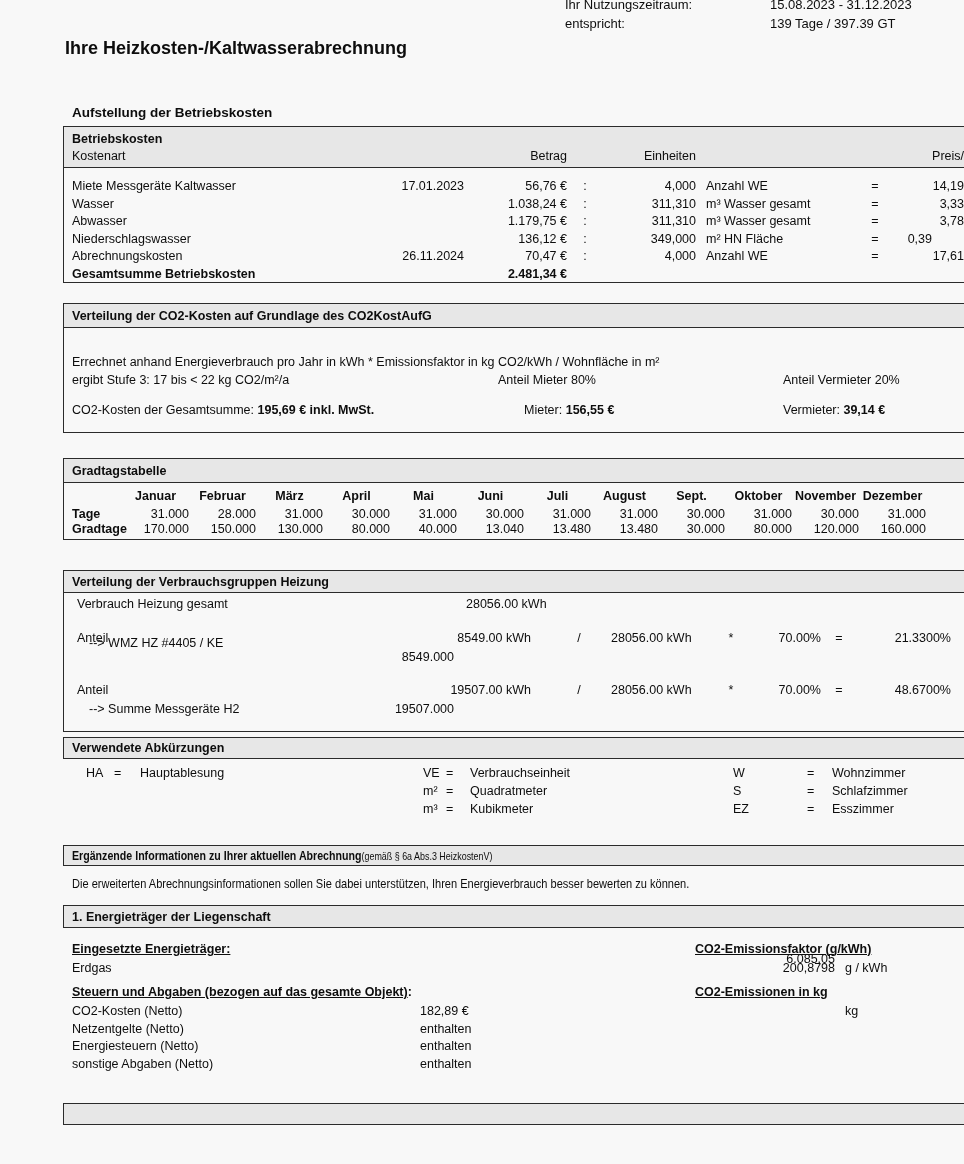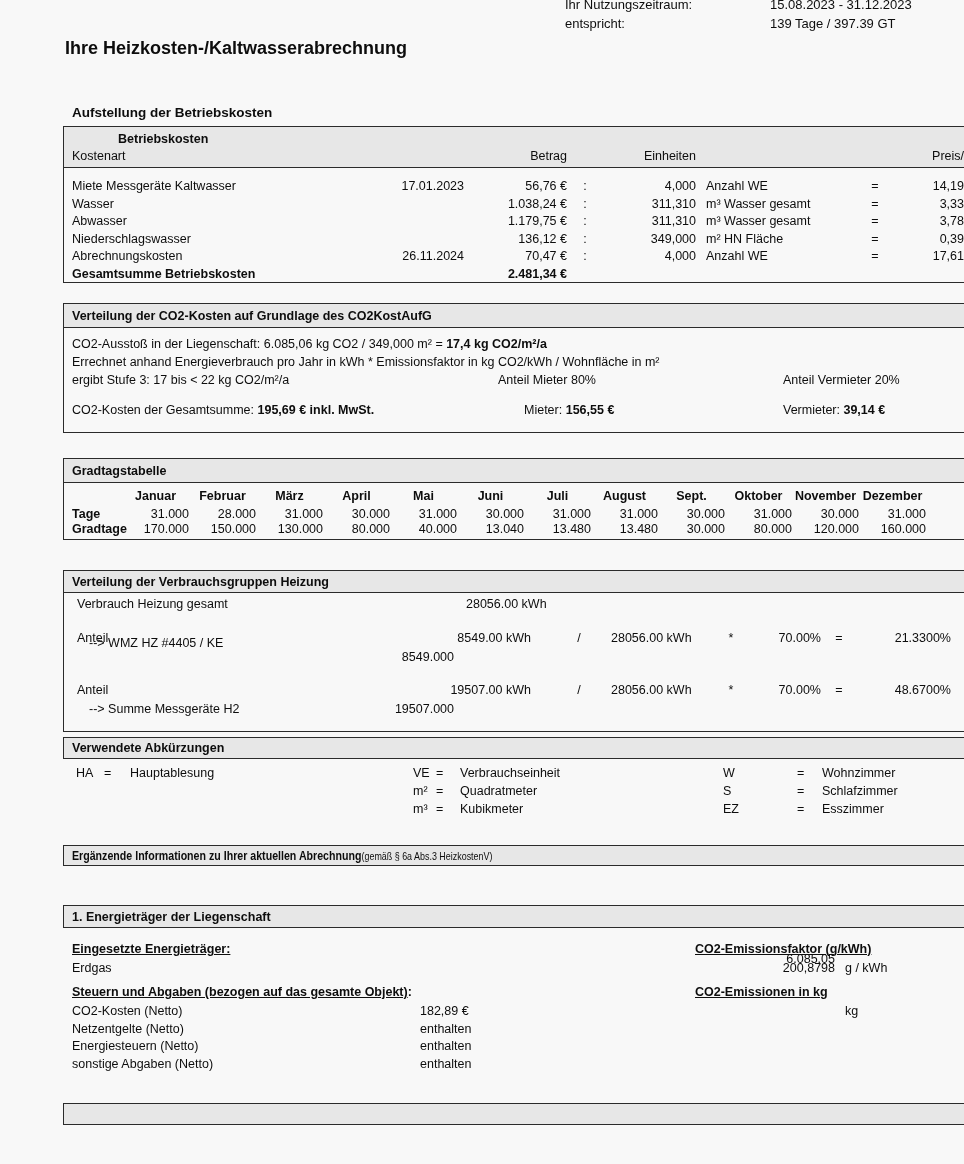--- a/index.html
+++ b/index.html
@@ -21,21 +21,21 @@
        border-bottom:1px solid #2b2b2b;font-weight:700;padding:4px 0 0 8px;box-sizing:border-box;}
   .gbar{position:absolute;left:63px;width:950px;height:22px;background:#e7e7e7;
        border:1px solid #2b2b2b;box-sizing:border-box;font-weight:700;padding:3px 0 0 8px;}
   .bk-head{position:absolute;left:0;right:0;top:0;height:40px;background:#e7e7e7;
        border-bottom:1px solid #2b2b2b;}
   .gt-row{position:absolute;left:8px;display:flex;}
   .gt-label{width:50px;font-weight:700;}
   .gt-cell{width:67px;text-align:right;}
   .gt-head .gt-cell{font-weight:700;text-align:center;}
   .abbr-col{position:absolute;}
-  .abbr-row{display:flex;line-height:18px;}
+  .abbr-row{display:flex;line-height:18px;margin-left:10px;}
   .meta-label{display:inline-block;}
 </style>
 </head>
 <body>
 
 <div class="page">
 
   <div class="a" style="left:565px;top:-5px;line-height:19px;font-size:13px;">
     <div>
       <span class="meta-label" style="width:205px;">Ihr Nutzungszeitraum:</span><span>15.08.2023 - 31.12.2023</span>
@@ -44,21 +44,21 @@
       <span class="meta-label" style="width:205px;">entspricht:</span><span>139 Tage / 397.39 GT</span>
     </div>
   </div>
 
   <div class="a b" style="left:65px;top:38px;font-size:18px;">Ihre Heizkosten-/Kaltwasserabrechnung</div>
 
   <div class="a b" style="left:72px;top:105px;font-size:13.5px;">Aufstellung der Betriebskosten</div>
 
   <div class="box" style="top:126px;height:157px;">
     <div class="bk-head">
-      <span class="a b" style="left:8px;top:5px;margin-left:46px;">Betriebskosten</span>
+      <span class="a b" style="left:8px;top:5px;">Betriebskosten</span>
       <span class="a" style="left:8px;top:22px;">Kostenart</span>
       <span class="a r" style="left:400px;top:22px;width:103px;">Betrag</span>
       <span class="a r" style="left:532px;top:22px;width:100px;">Einheiten</span>
       <span class="a r" style="left:820px;top:22px;width:80px;">Preis/</span>
     </div>
 
     <div>
       <span class="a" style="left:8px;top:52px;">Miete Messgeräte Kaltwasser</span>
       <span class="a r" style="left:250px;top:52px;width:150px;">17.01.2023</span>
       <span class="a r" style="left:400px;top:52px;width:103px;">56,76 €</span>
@@ -89,21 +89,21 @@
       <span class="a r" style="left:820px;top:87px;width:80px;">3,78</span>
     </div>
 
     <div>
       <span class="a" style="left:8px;top:104.5px;">Niederschlagswasser</span>
       <span class="a r" style="left:400px;top:104.5px;width:103px;">136,12 €</span>
       <span class="a c" style="left:514px;top:104.5px;width:14px;">:</span>
       <span class="a r" style="left:532px;top:104.5px;width:100px;">349,000</span>
       <span class="a" style="left:642px;top:104.5px;">m² HN Fläche</span>
       <span class="a c" style="left:804px;top:104.5px;width:14px;">=</span>
-      <span class="a r" style="left:820px;top:104.5px;width:80px;">0,39</span>
+      <span class="a r" style="left:788px;top:104.5px;width:80px;">0,39</span>
     </div>
 
     <div>
       <span class="a" style="left:8px;top:122px;">Abrechnungskosten</span>
       <span class="a r" style="left:250px;top:122px;width:150px;">26.11.2024</span>
       <span class="a r" style="left:400px;top:122px;width:103px;">70,47 €</span>
       <span class="a c" style="left:514px;top:122px;width:14px;">:</span>
       <span class="a r" style="left:532px;top:122px;width:100px;">4,000</span>
       <span class="a" style="left:642px;top:122px;">Anzahl WE</span>
       <span class="a c" style="left:804px;top:122px;width:14px;">=</span>
@@ -111,23 +111,20 @@
     </div>
 
     <div>
       <span class="a b" style="left:8px;top:139.5px;">Gesamtsumme Betriebskosten</span>
       <span class="a r b" style="left:400px;top:139.5px;width:103px;">2.481,34 €</span>
     </div>
   </div>
 
   <div class="box" style="top:303px;height:130px;">
     <div class="box-bar" style="height:24px;padding-top:5px;">Verteilung der CO2-Kosten auf Grundlage des CO2KostAufG</div>
-    <div class="a" style="left:8px;top:33px;">
-      <span>CO2-Ausstoß in der Liegenschaft: 6.085,06 kg CO2 / 349,000 m² = </span><span class="b">17,4 kg CO2/m²/a</span>
-    </div>
     <div class="a" style="left:8px;top:51px;">Errechnet anhand Energieverbrauch pro Jahr in kWh * Emissionsfaktor in kg CO2/kWh / Wohnfläche in m²</div>
     <div class="a" style="left:8px;top:69px;">ergibt Stufe 3: 17 bis &lt; 22 kg CO2/m²/a</div>
     <div class="a" style="left:434px;top:69px;">Anteil Mieter 80%</div>
     <div class="a" style="left:719px;top:69px;">Anteil Vermieter 20%</div>
     <div class="a" style="left:8px;top:99px;">
       <span>CO2-Kosten der Gesamtsumme: </span><span class="b">195,69 € inkl. MwSt.</span>
     </div>
     <div class="a" style="left:460px;top:99px;">
       <span>Mieter: </span><span class="b">156,55 €</span>
     </div>
@@ -253,20 +250,23 @@
     <div class="abbr-row">
       <span style="width:74px;">EZ</span>
       <span style="width:25px;">=</span>
       <span>Esszimmer</span>
     </div>
   </div>
 
   <div class="gbar" style="top:845px;height:21px;font-weight:400;">
     <span class="cond"><span class="b">Ergänzende Informationen zu Ihrer aktuellen Abrechnung</span><span style="font-size:10.5px;">(gemäß § 6a Abs.3 HeizkostenV)</span></span>
   </div>
+  <div class="a" style="left:72px;top:876px;font-size:13px;">
+    <span class="cond">Die erweiterten Abrechnungsinformationen sollen Sie dabei unterstützen, Ihren Energieverbrauch besser bewerten zu können.</span>
+  </div>
 
   <div class="gbar" style="top:905px;height:23px;padding-top:4px;">1. Energieträger der Liegenschaft</div>
 
   <div class="a b u" style="left:72px;top:942px;">Eingesetzte Energieträger:</div>
   <div class="a" style="left:72px;top:961px;">Erdgas</div>
   <div class="a b u" style="left:695px;top:942px;">CO2-Emissionsfaktor (g/kWh)</div>
   <div class="a r" style="left:745px;top:961px;width:90px;">200,8798</div>
   <div class="a" style="left:845px;top:961px;">g / kWh</div>
 
   <div class="a b" style="left:72px;top:985px;">

